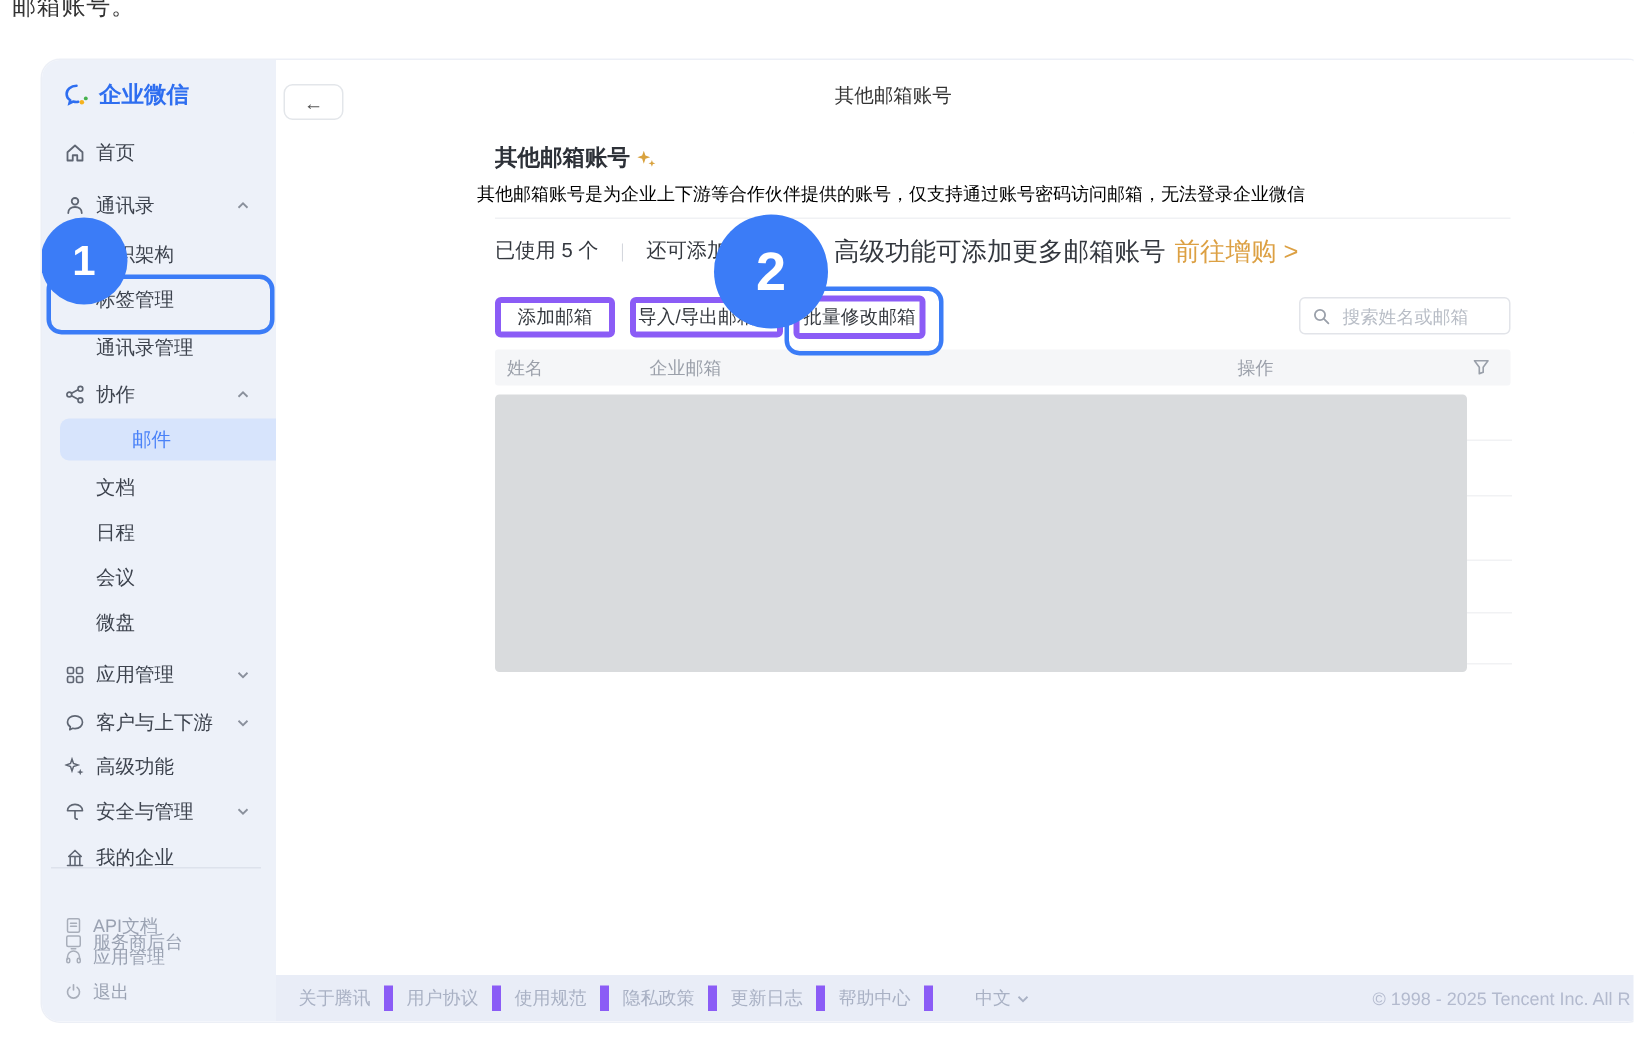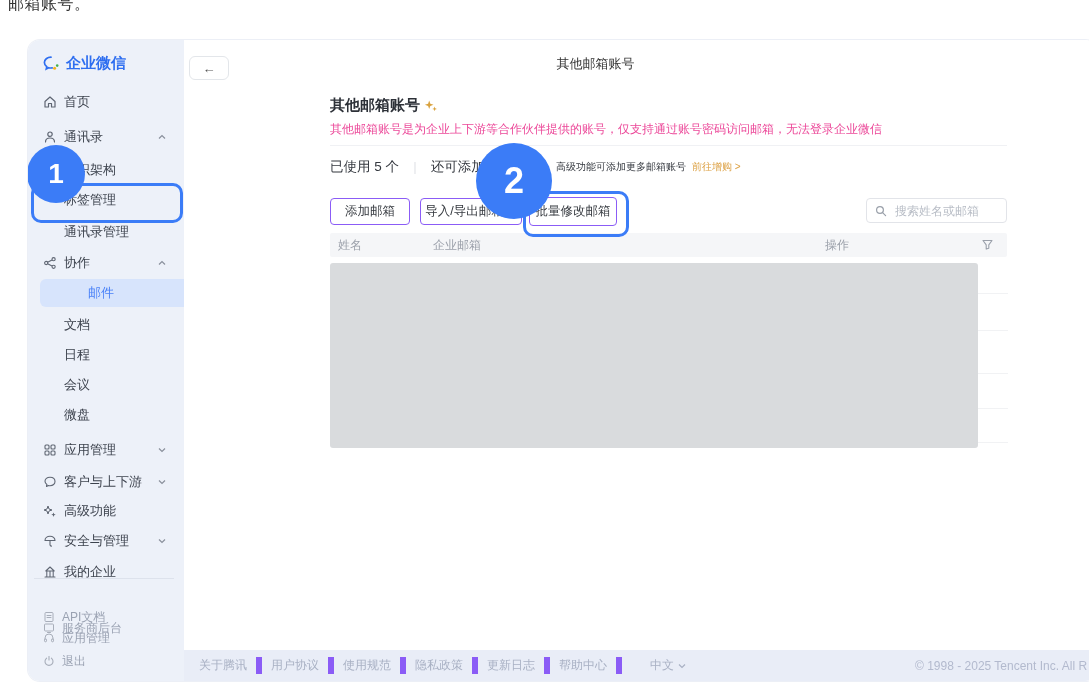--- a/index.html
+++ b/index.html
@@ -40,30 +40,30 @@
   .main{flex:1;position:relative;background:#fff;}
   .topbar{position:absolute;left:0;right:0;top:0;height:48px;border-bottom:1px solid #eff1f4;background:#fff;}
   .back-btn{
     position:absolute;left:5px;top:16px;width:38px;height:22px;border:1px solid #e3e6ea;border-radius:6px;
     background:#fff;display:flex;align-items:center;justify-content:center;font-size:13px;color:#555;cursor:pointer;
   }
   .topbar-title{position:absolute;left:0;right:90px;top:0;height:48px;display:flex;align-items:center;justify-content:center;font-size:13px;color:#333;}
 
   .content{position:absolute;left:0;right:0;top:48px;bottom:31px;background:#fff;}
   .h1{position:absolute;left:146px;top:8px;font-size:15px;font-weight:bold;color:#2d3138;display:flex;align-items:center;gap:4px;}
-  .desc{position:absolute;left:146px;top:33px;font-size:12px;color:#ec4899;}
+  .desc{position:absolute;left:134px;top:33px;font-size:12px;color:#000000;}
   .hr1{position:absolute;left:146px;top:57px;width:677px;border-top:1px solid #f0f1f4;}
 
   .stats{position:absolute;left:146px;top:70px;height:18px;font-size:13.5px;color:#34383f;display:flex;align-items:center;}
   .stats .pipe{color:#d4d7dd;margin:0 10px;font-size:12px;}
-  .stats2{position:absolute;left:372px;top:70px;height:18px;font-size:10px;color:#34383f;display:flex;align-items:center;gap:6px;}
+  .stats2{position:absolute;left:372px;top:70px;height:18px;font-size:17px;color:#34383f;display:flex;align-items:center;gap:6px;}
   .upsell-link{color:#dca043;cursor:pointer;}
 
   .btn{
-    position:absolute;height:27px;border:1px solid #8b5cf6;border-radius:4px;background:#fff;
+    position:absolute;height:27px;border:4px solid #8b5cf6;border-radius:4px;background:#fff;
     display:flex;align-items:center;justify-content:center;font-size:12.5px;color:#35393f;cursor:pointer;box-sizing:border-box;
   }
   .btn-add{left:146px;top:110px;width:80px;}
   .btn-impexp{left:236px;top:110px;width:102px;gap:5px;}
   .btn-batch{left:345px;top:109px;width:88px;height:29px;}
   .dd-caret svg{display:block;stroke:#70757e;}
 
   .search{
     position:absolute;left:682px;top:110px;width:141px;height:25px;border:1px solid #e2e4e9;border-radius:4px;
     background:#fff;display:flex;align-items:center;box-sizing:border-box;padding:0 8px;gap:6px;

